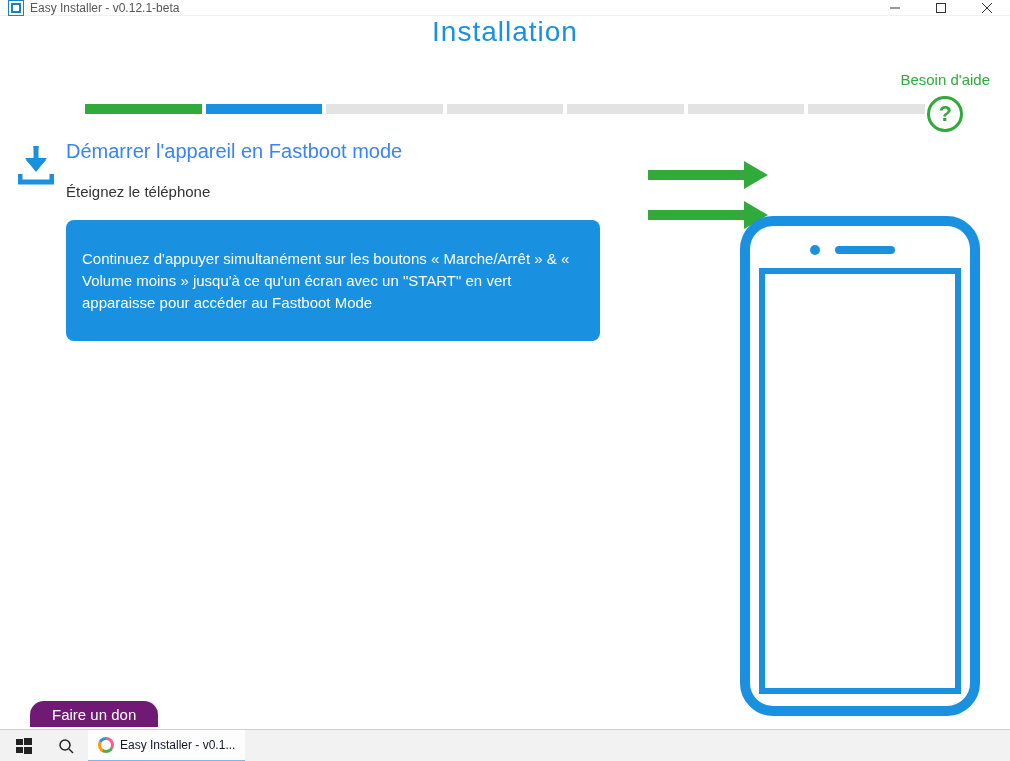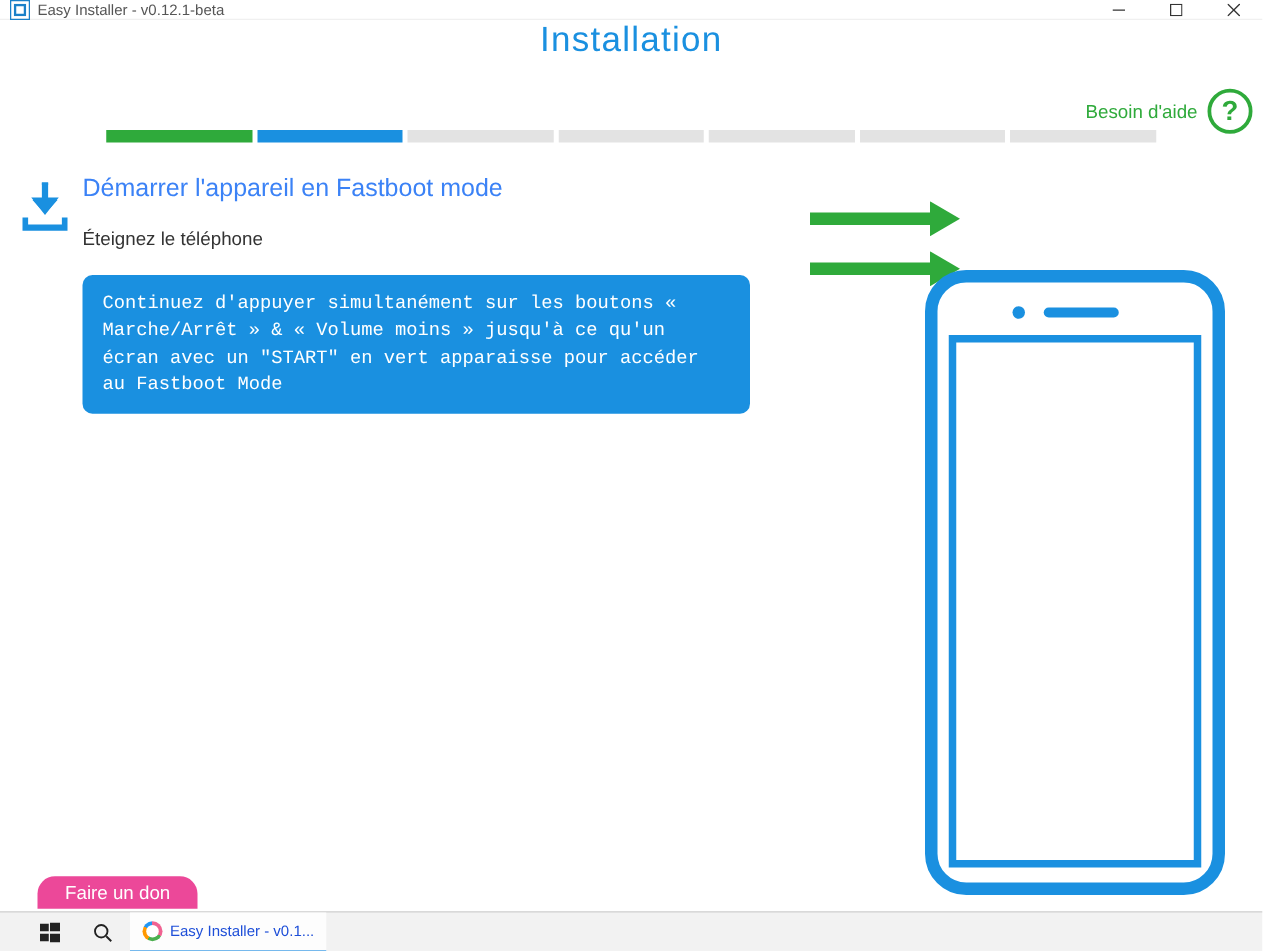--- a/index.html
+++ b/index.html
@@ -17,58 +17,58 @@
     }
     .titlebar .t-icon { width: 16px; height: 16px; margin-right: 6px;
       display: flex; align-items: center; justify-content: center;
       border: 1px solid #1a80c8; }
     .titlebar .t-title { flex: 1; }
     .titlebar .t-btn { width: 46px; height: 30px; display:flex; align-items:center; justify-content:center; color:#333; }
 
     .app { position: relative; flex:1; overflow:hidden; }
 
     
-    .help { position:absolute; top:55px; right:8px; display:flex; align-items:center; gap:8px; color:#2faa3b; font-size:15px; font-family:"Century Gothic","Segoe UI",Arial,sans-serif; }
+    .help { position:absolute; top:55px; right:20px; display:flex; align-items:center; gap:8px; color:#2faa3b; font-size:15px; font-family:"Century Gothic","Segoe UI",Arial,sans-serif;flex-direction:column; }
     .help .help-icon { width:36px; height:36px; border:3px solid #2faa3b; border-radius:50%;
       display:flex; align-items:center; justify-content:center; font-size:22px; font-weight:bold; color:#2faa3b; }
 
     
     .heading { text-align:center; font-size:28px; letter-spacing:1px;
       color:#1a90e0; font-family:"Century Gothic","Segoe UI",Arial,sans-serif; font-weight:400; }
 
     
     .progress { margin:56px 85px 0 85px; display:flex; gap:4px; }
     .progress .seg { flex:1; height:10px; background:#e3e3e3; }
     .progress .seg.done { background:#2faa3b; }
     .progress .seg.current { background:#1a90e0; }
 
     
     .content { margin-top:26px; padding:0 20px 0 18px; display:flex; }
     .left-col { width:48px; }
     .dl-icon { margin-top:4px; }
     .mid-col { width:550px; }
     .step-title { color:#3b82f6; font-size:20px; font-family:"Century Gothic","Segoe UI",Arial,sans-serif; font-weight:400; margin-bottom:20px; }
     .step-sub { font-size:15px; color:#333; margin-bottom:20px; font-family:"Century Gothic","Segoe UI",Arial,sans-serif; }
-    .callout { background:#1a90e0; color:#fff; border-radius:8px; padding:12px 16px; font-size:15px; line-height:1.45; max-width:534px;
-      font-family:Liberation Mono, monospace; }
+    .callout { background:#1a90e0; color:#fff; border-radius:8px; padding:28px 16px; font-size:15px; line-height:1.45; max-width:534px;
+      font-family:Liberation Sans, sans-serif; }
 
     
     .phone-wrap { position:absolute; right:30px; top:200px; }
     .arrow-row { position:absolute; right:242px; }
     .arrow1 { top:145px; }
     .arrow2 { top:185px; }
 
     
-    .donate { position:absolute; left:30px; bottom:2px; background:#ec4899; color:#fff;
+    .donate { position:absolute; left:30px; bottom:2px; background:#701a75; color:#fff;
       border-radius:14px 14px 0 0/14px 14px 0 0; height:26px; padding:0 22px; display:flex; align-items:center;
       font-family:"Century Gothic","Segoe UI",Arial,sans-serif; font-size:15px; border-top-left-radius:14px; border-top-right-radius:14px; }
 
     
     .taskbar { height:32px; background:#f2f2f2; border-top:1px solid #d0d0d0;
-      display:flex; align-items:center; gap:2px; padding-left:20px; font-size:12px; color:#1d4ed8; }
+      display:flex; align-items:center; gap:2px; padding-left:4px; font-size:12px; color:#0f172a; }
     .taskbar .tb-start { width:40px; height:32px; display:flex; align-items:center; justify-content:center; }
     .taskbar .tb-search { width:40px; height:32px; display:flex; align-items:center; justify-content:center; }
     .taskbar .tb-app { height:32px; display:flex; align-items:center; gap:6px; padding:0 10px; border-bottom:2px solid #76b9ed; background:#fdfdfd; }
     .taskbar .tb-app .tb-icon { width:16px; height:16px; border-radius:50%;
       background: conic-gradient(#f06292 0 120deg,#4caf50 120deg 210deg,#ff9800 210deg 300deg,#2196f3 300deg 360deg);
       position:relative; }
     .taskbar .tb-app .tb-icon::after { content:""; position:absolute; inset:3px; background:#fff; border-radius:50%; }
   </style>
 </head>
 <body>

